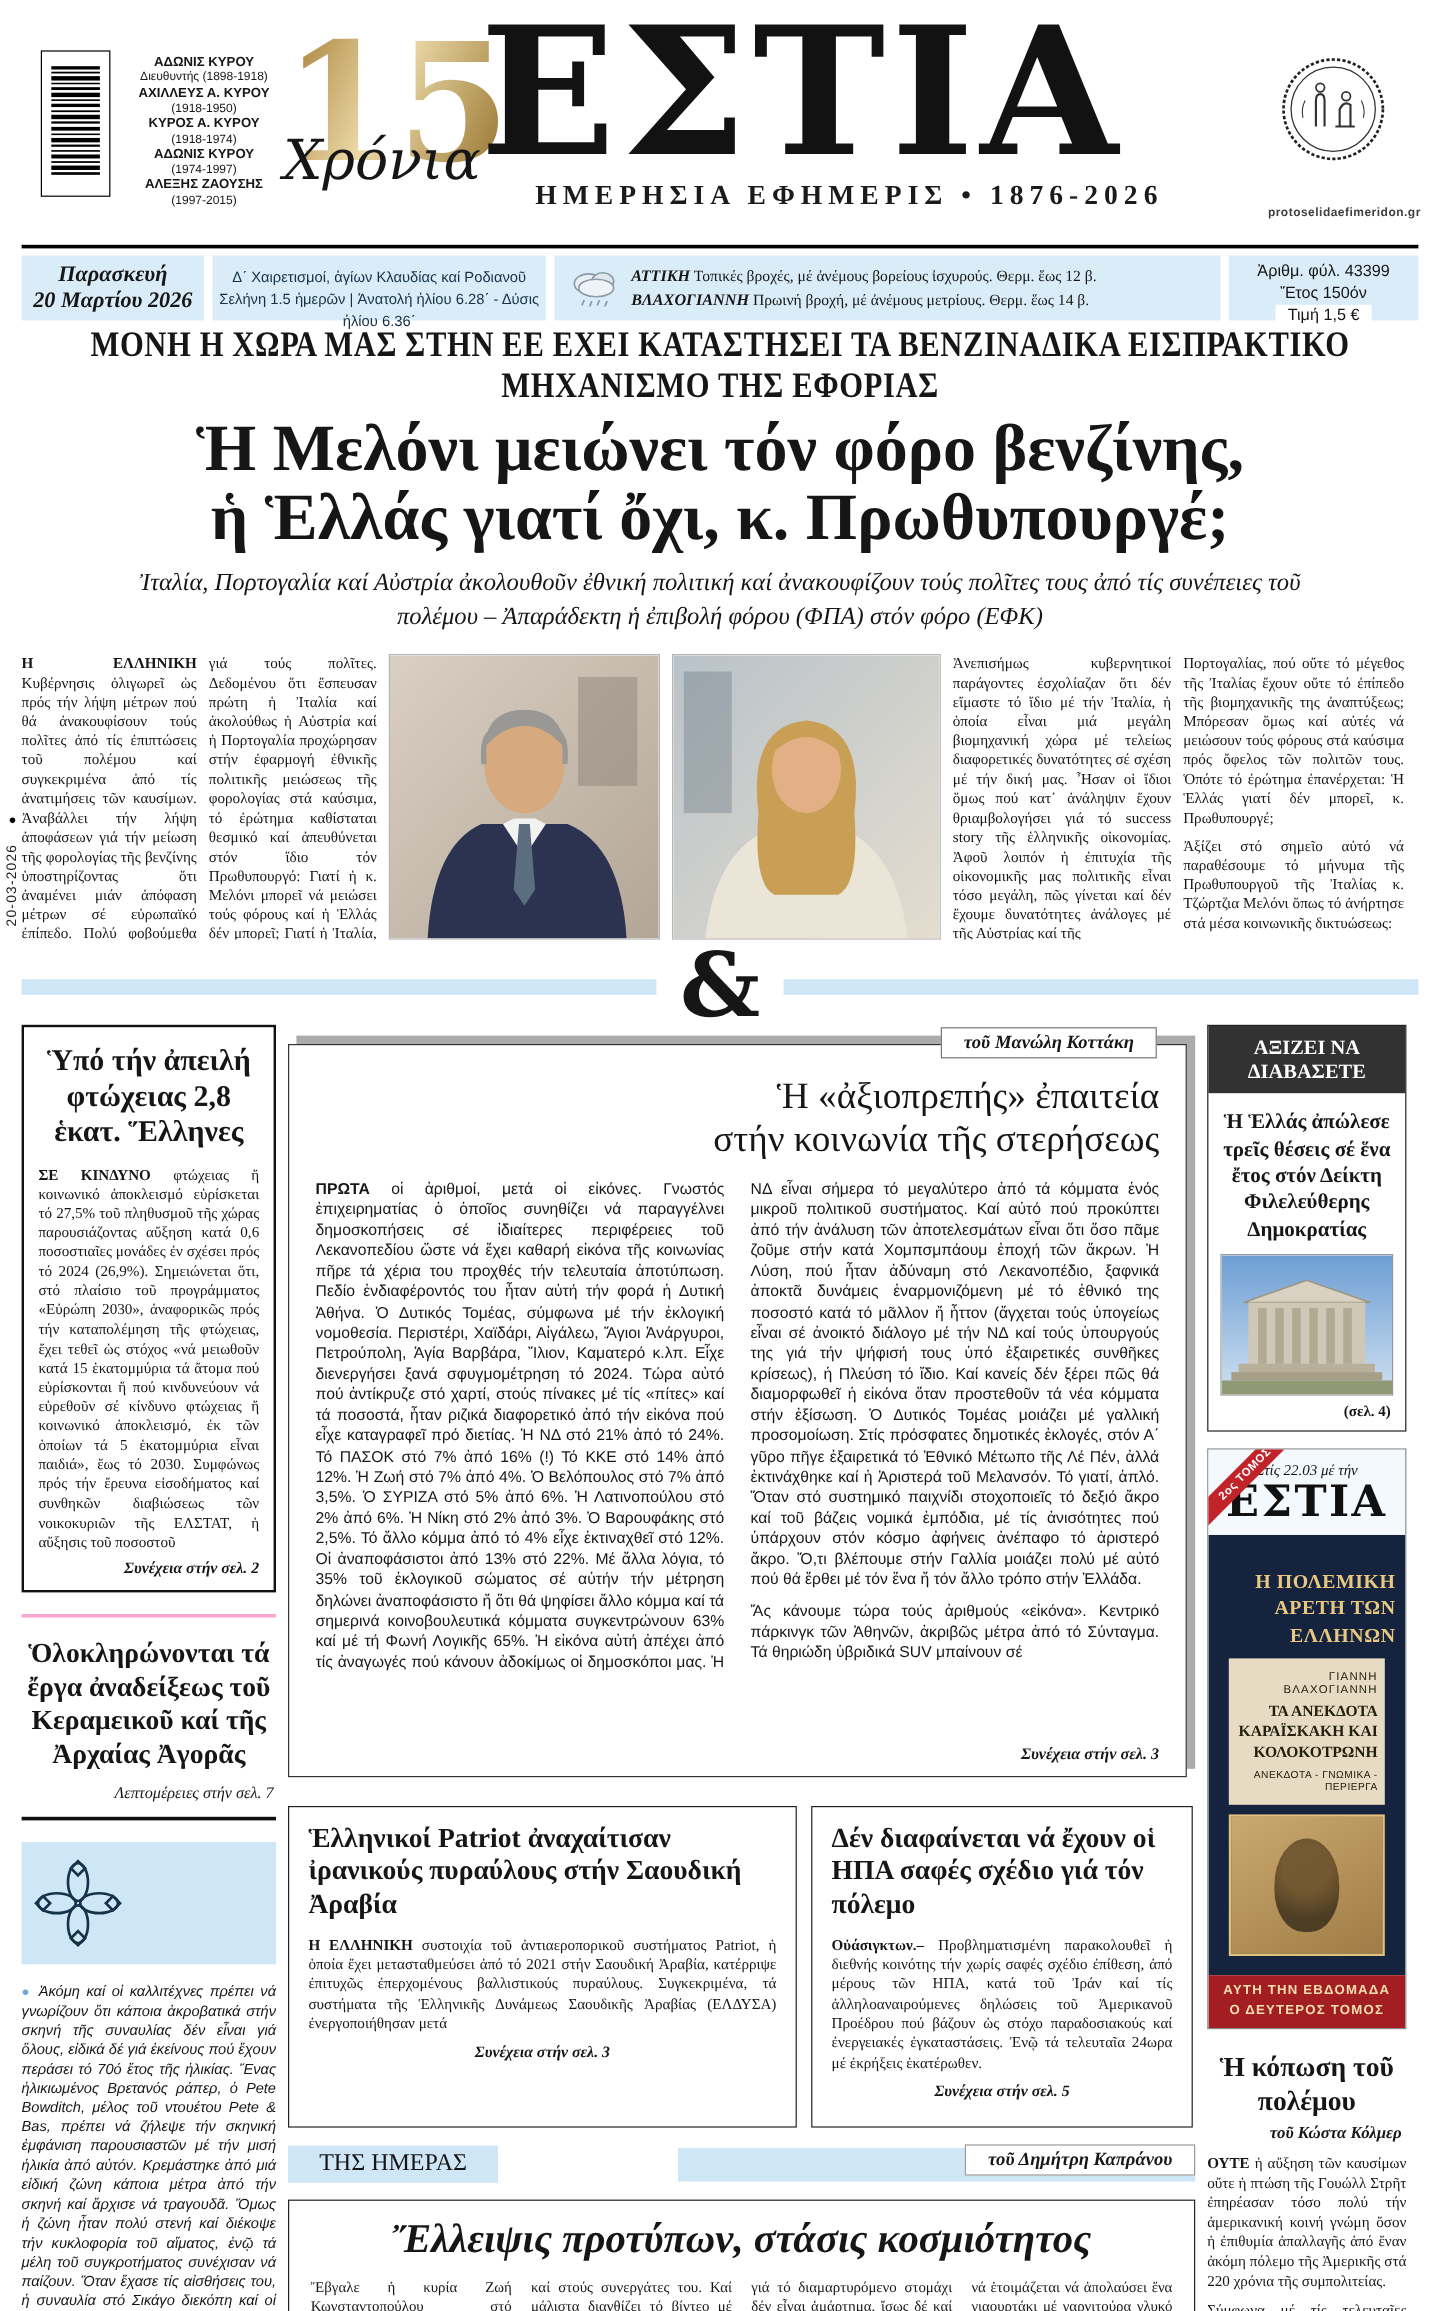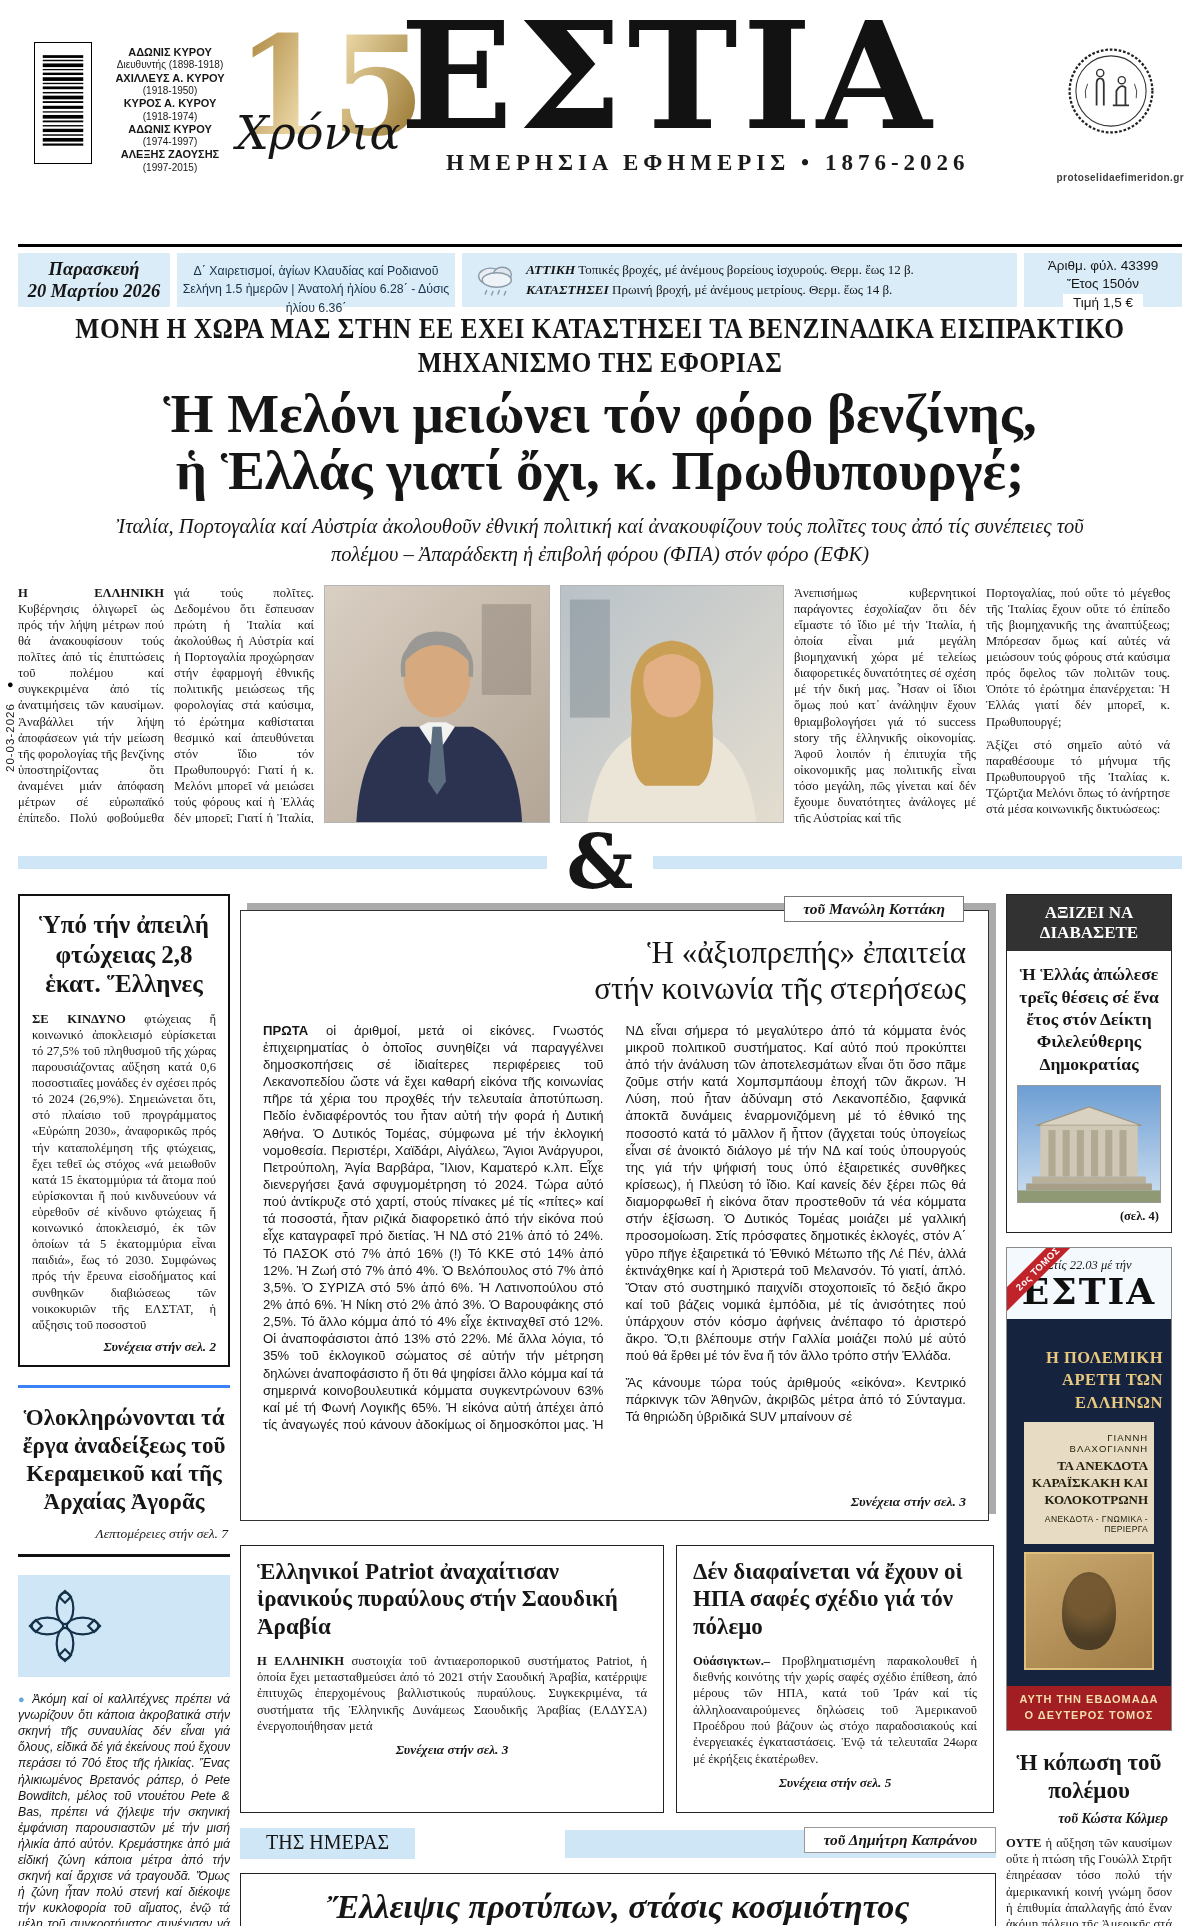--- a/index.html
+++ b/index.html
@@ -2,21 +2,21 @@
 <html lang="el"><head>
 <meta charset="utf-8">
 <style>
   * { margin:0; padding:0; box-sizing:border-box; }
   html,body { background:#ffffff; }
   body { width:1200px; height:1926px; overflow:hidden; position:relative;
          font-family:"Liberation Serif", serif; color:#161616; }
   .page { position:relative; width:1200px; height:1926px; padding:0 18px; }
 
   
-  .masthead { position:relative; height:244px; }
+  .masthead { position:relative; height:204px; }
   .barcode { position:absolute; left:16px; top:42px; width:58px; height:122px;
              border:1px solid #000; padding:4px 5px; background:#fff; }
   .barcode svg { width:100%; height:100%; }
   .directors { position:absolute; left:86px; top:46px; width:132px; text-align:center;
                font-family:"Liberation Sans",sans-serif; font-size:11px; font-weight:bold; line-height:1.22; }
   .directors .yrs { font-weight:normal; font-size:10px; }
   .anniv { position:absolute; left:218px; top:18px; width:190px; height:160px; }
   .anniv .num { font-family:"DejaVu Serif",serif; font-weight:bold; font-size:136px; line-height:1;
                 color:transparent; background:linear-gradient(115deg,#a9833b 5%,#ecd9a8 45%,#96742e 95%);
                 -webkit-background-clip:text; background-clip:text; }
@@ -67,21 +67,21 @@
   .amp-bar { height:13px; background:#cfe6f6; flex:1; }
   .amp { font-family:"DejaVu Serif",serif; font-weight:bold; font-size:74px; line-height:0.75;
          padding:0 4px; }
 
   
   .main-grid { display:grid; grid-template-columns:212px 756px 166px; gap:10px; margin-top:4px; }
 
   
   .pov { border:2px solid #111; padding:14px 12px 10px; }
   .pov-title { font-size:25px; font-weight:bold; text-align:center; line-height:1.18; margin-bottom:12px; }
-  .keram { border-top:3px solid #3b82f6; border-bottom:3px solid #111; padding:16px 2px 12px; margin-top:18px; }
+  .keram { border-top:3px solid #f9a8d4; border-bottom:3px solid #111; padding:16px 2px 12px; margin-top:18px; }
   .keram-title { font-size:23px; font-weight:bold; text-align:center; line-height:1.22; }
   .keram-det { font-style:italic; text-align:right; font-size:13.5px; margin-top:10px; }
   .pennies { background:#cfe6f6; margin-top:18px; padding:14px 10px; display:flex; gap:12px; align-items:center; }
   .pennies svg { width:74px; height:74px; flex:none; }
   .pennies-title { font-size:20.5px; font-weight:bold; line-height:1.3; letter-spacing:0.5px; }
   .bullets { margin-top:14px; font-family:"Liberation Sans",sans-serif; font-style:italic;
              font-size:12.2px; line-height:1.32; text-align:justify; }
   .bullets p { margin-bottom:10px; }
   .dot { color:#6aa6d8; font-style:normal; font-size:11px; }
 
@@ -250,21 +250,21 @@
         <g stroke="#8b9aa8" stroke-width="1.6">
           <line x1="16" y1="33" x2="14" y2="38"></line>
             <line x1="23" y1="34" x2="21" y2="39"></line>
           <line x1="30" y1="33" x2="28" y2="38"></line>
             <line x1="37" y1="34" x2="35" y2="39"></line>
         </g>
       </svg>
       <div class="ib3-text">
         <div><b>ΑΤΤΙΚΗ</b>
           <span>Τοπικές βροχές, μέ ἀνέμους βορείους ἰσχυρούς. Θερμ. ἕως 12 β.</span></div>
-        <div><b>ΚΑΤΑΣΤΗΣΕΙ</b>
+        <div><b>ΒΛΑΧΟΓΙΑΝΝΗ</b>
           <span>Πρωινή βροχή, μέ ἀνέμους μετρίους. Θερμ. ἕως 14 β.</span></div>
       </div>
     </div>
     <div class="ib ib4">
       <div>Ἀριθμ. φύλ. 43399</div>
       <div>Ἔτος 150όν</div>
       <div class="price">Τιμή 1,5 €</div>
     </div>
   </div>
 

